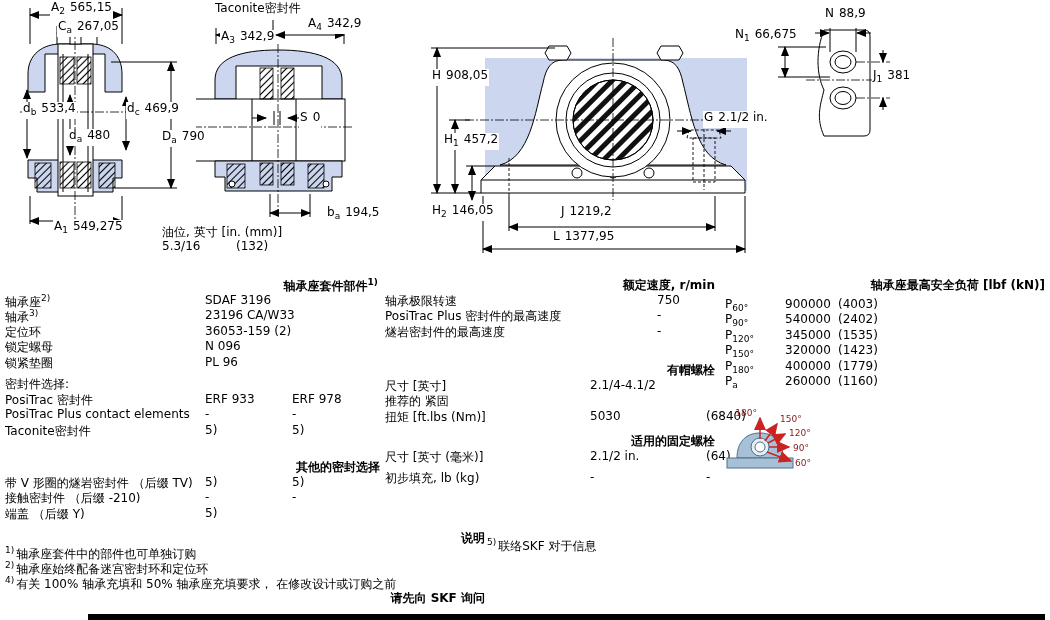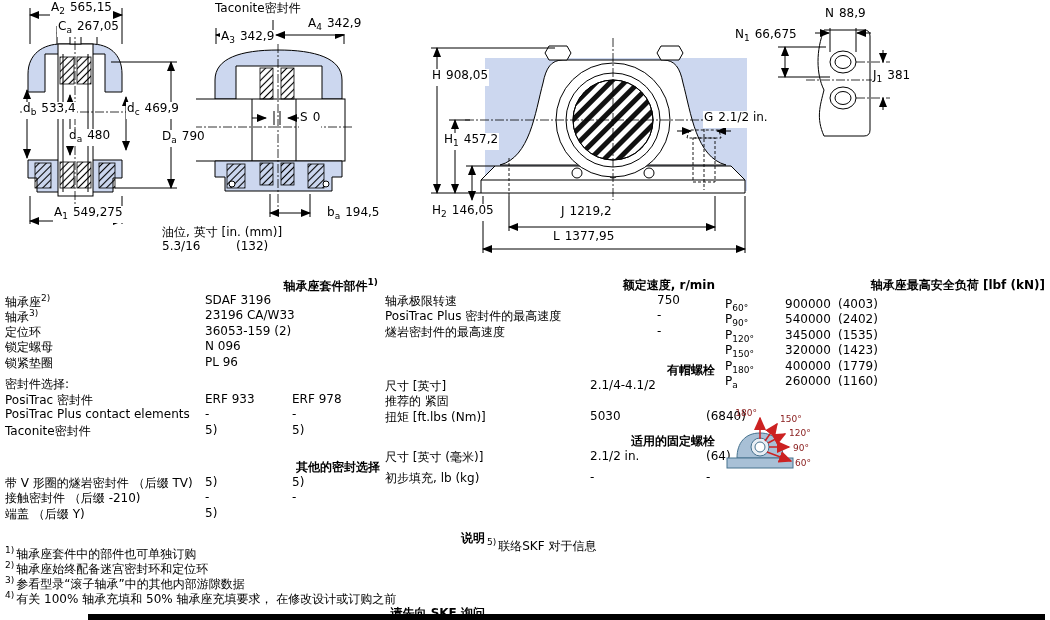--- a/index.html
+++ b/index.html
@@ -173,21 +173,21 @@
     <line class="dl" x1="165" y1="48" x2="165" y2="60" marker-end="url(#aE)"></line>
     <line class="dl" x1="165" y1="108" x2="165" y2="96" marker-end="url(#aE)"></line>
   </svg>
 
   <div class="dim" style="left:50px;top:1px"><span>A</span><sub>2</sub><span class="dv">565,15</span></div>
   <div class="dim" style="left:57px;top:20px"><span>C</span><sub>a</sub><span class="dv">267,05</span></div>
   <div class="dim" style="left:22px;top:102px"><span>d</span><sub>b</sub><span class="dv">533,4</span></div>
   <div class="dim" style="left:68px;top:129px"><span>d</span><sub>a</sub><span class="dv">480</span></div>
   <div class="dim" style="left:126px;top:102px"><span>d</span><sub>c</sub><span class="dv">469,9</span></div>
   <div class="dim" style="left:161px;top:130px"><span>D</span><sub>a</sub><span class="dv">790</span></div>
-  <div class="dim" style="left:53px;top:206px"><span>A</span><sub>1</sub><span class="dv">549,275</span></div>
+  <div class="dim" style="left:53px;top:220px"><span>A</span><sub>1</sub><span class="dv">549,275</span></div>
 
   <div class="dtitle" style="left:215px;top:0">Taconite密封件</div>
   <div class="dim" style="left:220px;top:30px"><span>A</span><sub>3</sub><span class="dv">342,9</span></div>
   <div class="dim" style="left:307px;top:17px"><span>A</span><sub>4</sub><span class="dv">342,9</span></div>
   <div class="dim" style="left:299px;top:111px"><span>S</span><sub></sub><span class="dv">0</span></div>
   <div class="dim" style="left:326px;top:206px"><span>b</span><sub>a</sub><span class="dv">194,5</span></div>
   <div class="dtitle" style="left:162px;top:224px">油位, 英寸 [in. (mm)]</div>
   <div class="dtitle" style="left:162px;top:239px">5.3/16</div>
   <div class="dtitle" style="left:236px;top:239px">(132)</div>
 
@@ -263,20 +263,19 @@
     <text class="at" x="55" y="17">150°</text>
     <text class="at" x="64" y="31">120°</text>
     <text class="at" x="68" y="46">90°</text>
     <text class="at" x="70" y="61">60°</text>
   </svg>
 
   <div class="col" style="left:5px;top:530px;width:480px">
     <div class="note hdr">说明</div>
     <div class="note"><sup>1)</sup><span>轴承座套件中的部件也可单独订购</span></div>
     <div class="note"><sup>2)</sup><span>轴承座始终配备迷宫密封环和定位环</span></div>
-    <div class="note"><sup>3)</sup><span>参看型录“滚子轴承”中的其他内部游隙数据</span></div>
     <div class="note"><sup>4)</sup><span>有关 100% 轴承充填和 50% 轴承座充填要求， 在修改设计或订购之前</span></div>
     <div class="note hdr">请先向 SKF 询问</div>
   </div>
   <div class="dtitle" style="left:487px;top:537px"><sup>5)</sup><span>联络SKF 对于信息</span></div>
 
   <div id="bottombar" style="left:88px;top:614px;width:957px;height:6px"></div>
 </div>
 
 </body></html>

